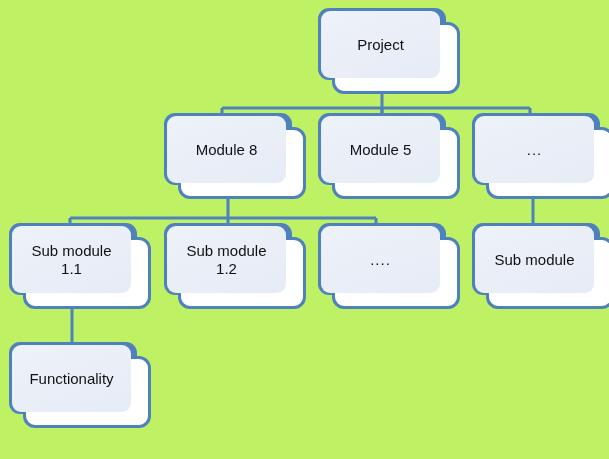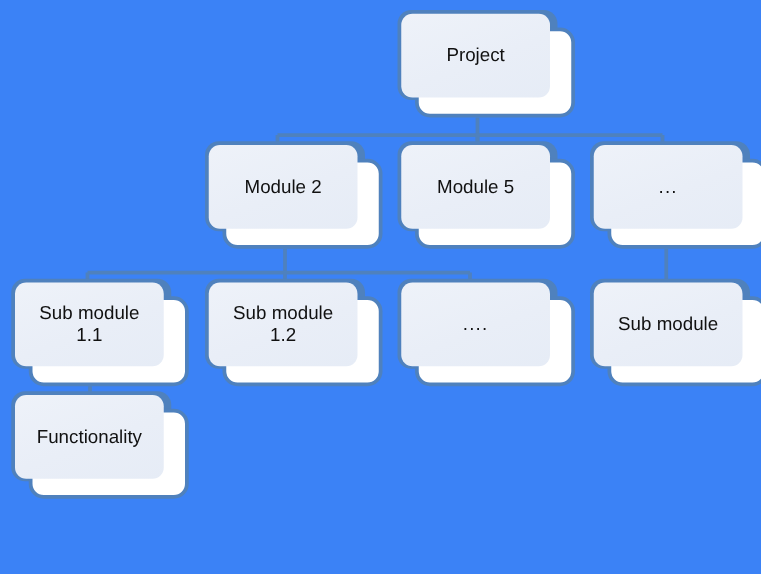--- a/index.html
+++ b/index.html
@@ -8,21 +8,21 @@
     padding: 0;
     background: #ffffff;
   }
   body {
     font-family: "Liberation Sans", sans-serif;
   }
   #canvas {
     position: relative;
     width: 609px;
     height: 459px;
-    background: #3b82f6;
+    background: #bef264;
     overflow: hidden;
   }
 
   
   .edge-layer {
     position: absolute;
     left: 0; top: 0;
     width: 609px;
     height: 459px;
   }
@@ -126,21 +126,21 @@
     <div class="card"></div>
     <div class="panel">
       <span class="label">Project</span>
     </div>
   </div>
 
   <div class="node" style="left:178px; top:127px;">
     <div class="plate"></div>
     <div class="card"></div>
     <div class="panel">
-      <span class="label">Module 2</span>
+      <span class="label">Module 8</span>
     </div>
   </div>
 
   <div class="node" style="left:332px; top:127px;">
     <div class="plate"></div>
     <div class="card"></div>
     <div class="panel">
       <span class="label">Module 5</span>
     </div>
   </div>
@@ -180,21 +180,21 @@
   </div>
 
   <div class="node" style="left:486px; top:237px;">
     <div class="plate"></div>
     <div class="card"></div>
     <div class="panel">
       <span class="label">Sub module</span>
     </div>
   </div>
 
-  <div class="node" style="left:23px; top:327px;">
+  <div class="node" style="left:23px; top:356px;">
     <div class="plate"></div>
     <div class="card"></div>
     <div class="panel">
       <span class="label">Functionality</span>
     </div>
   </div>
 
 </div>
 
 </body></html>

